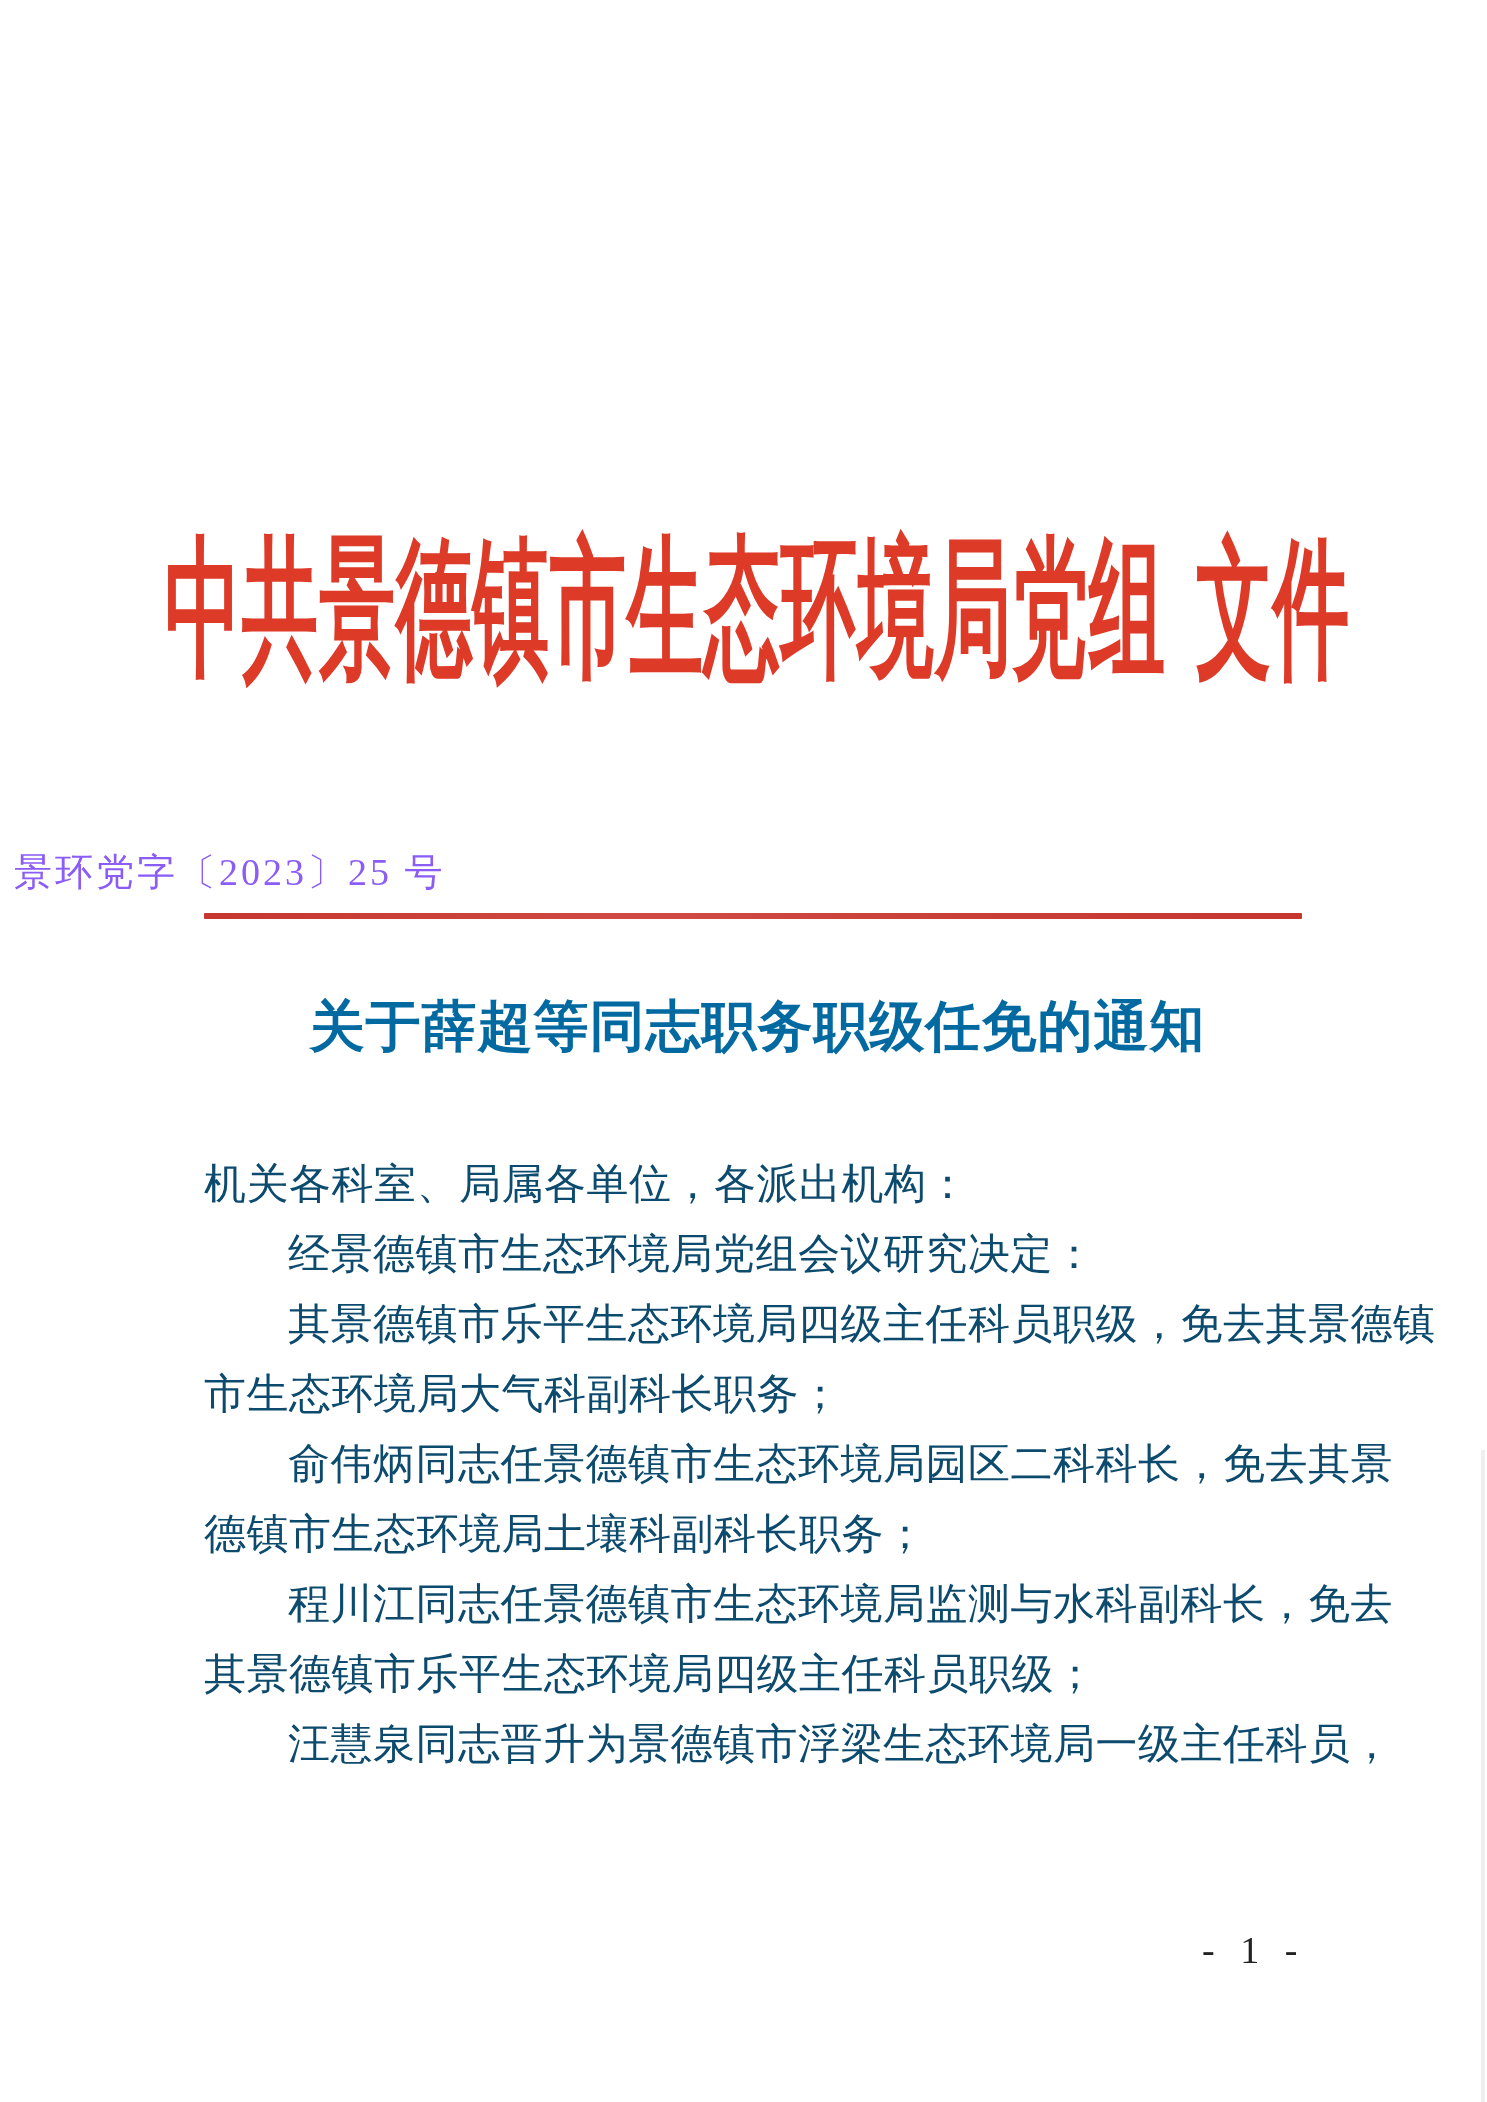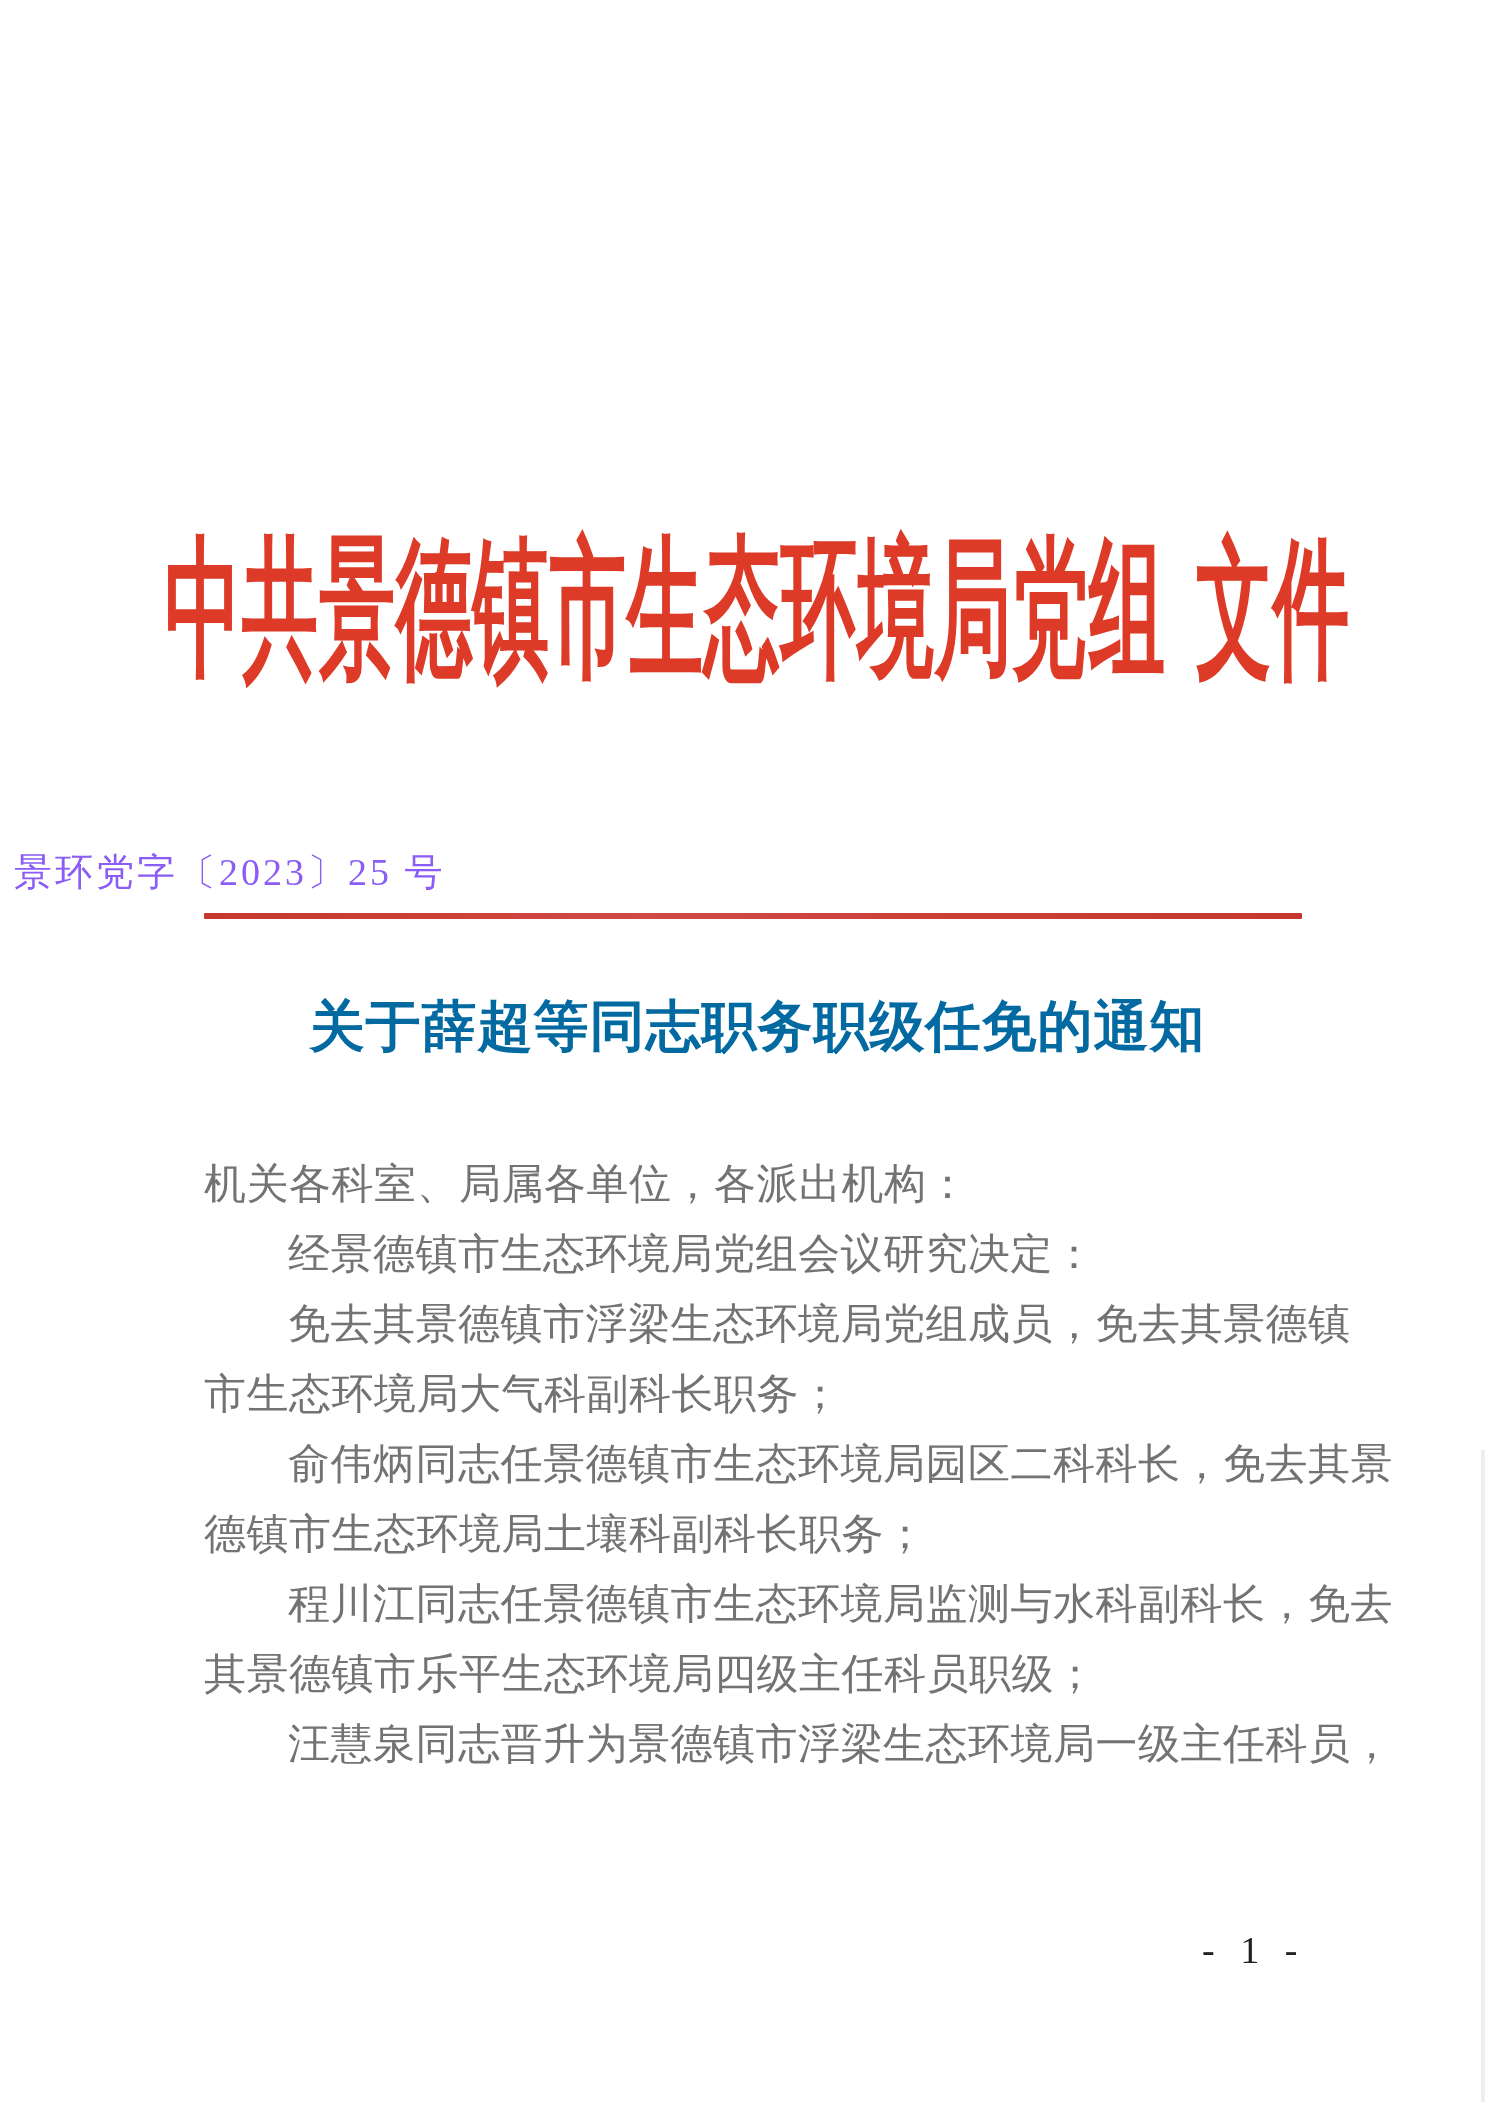--- a/index.html
+++ b/index.html
@@ -84,21 +84,21 @@
   .doc-body {
     position: absolute;
     top: 1149px;
     left: 190px;
     width: 1160px;
   }
   .body-line {
     height: 70px;
     line-height: 70px;
     font-size: 42px;
-    color: #737373;
+    color: #0c4a6e;
     white-space: nowrap;
     letter-spacing: 0.5px;
   }
   .body-line.indent {
     padding-left: 84px;
   }
 
   
   .page-number {
     position: absolute;
@@ -134,21 +134,21 @@
 
   <div class="doc-number">景环党字〔2023〕25 号</div>
 
   <div class="red-rule"></div>
 
   <div class="doc-title">关于薛超等同志职务职级任免的通知</div>
 
   <div class="doc-body">
     <div class="body-line">机关各科室、局属各单位，各派出机构：</div>
     <div class="body-line indent">经景德镇市生态环境局党组会议研究决定：</div>
-    <div class="body-line indent">免去其景德镇市浮梁生态环境局党组成员，免去其景德镇</div>
+    <div class="body-line indent">其景德镇市乐平生态环境局四级主任科员职级，免去其景德镇</div>
     <div class="body-line">市生态环境局大气科副科长职务；</div>
     <div class="body-line indent">俞伟炳同志任景德镇市生态环境局园区二科科长，免去其景</div>
     <div class="body-line">德镇市生态环境局土壤科副科长职务；</div>
     <div class="body-line indent">程川江同志任景德镇市生态环境局监测与水科副科长，免去</div>
     <div class="body-line">其景德镇市乐平生态环境局四级主任科员职级；</div>
     <div class="body-line indent">汪慧泉同志晋升为景德镇市浮梁生态环境局一级主任科员，</div>
   </div>
 
   <div class="page-number">- 1 -</div>
 

